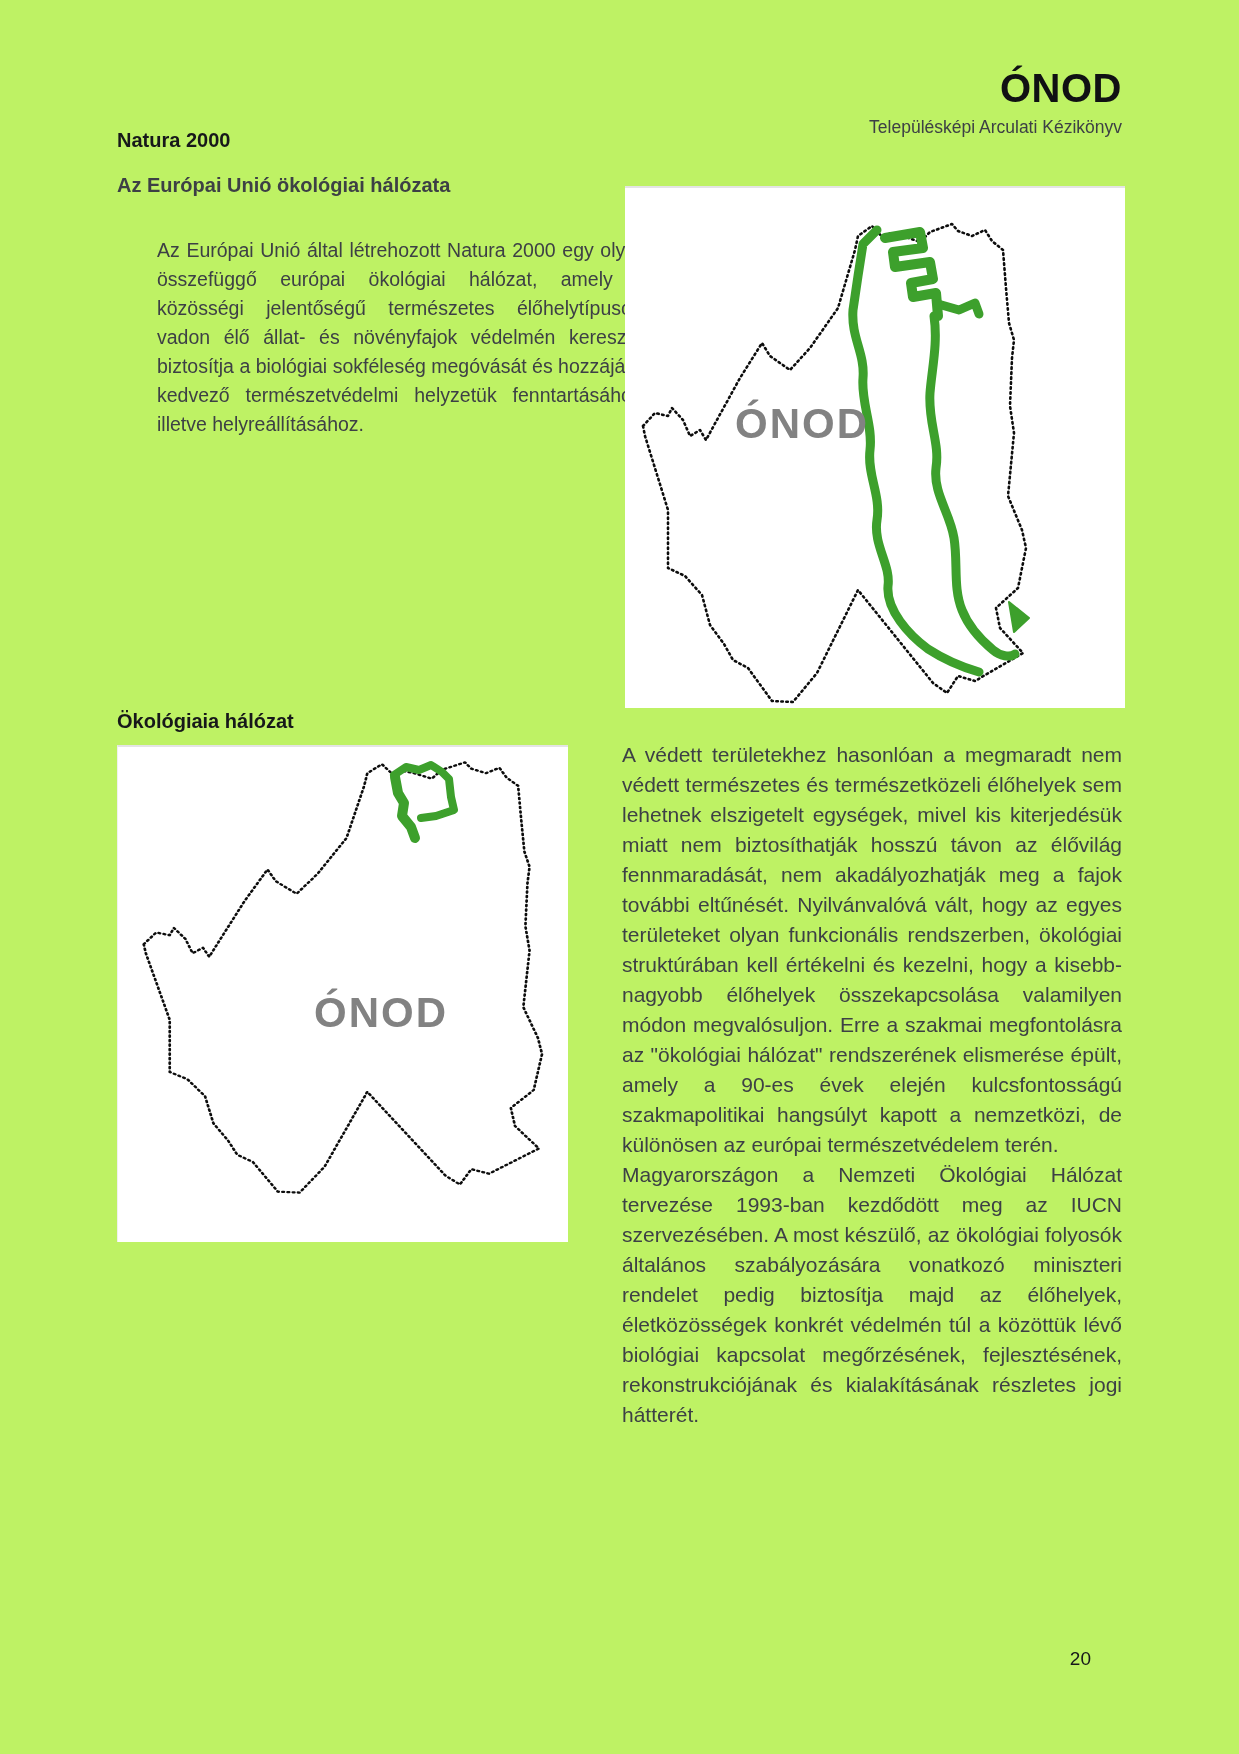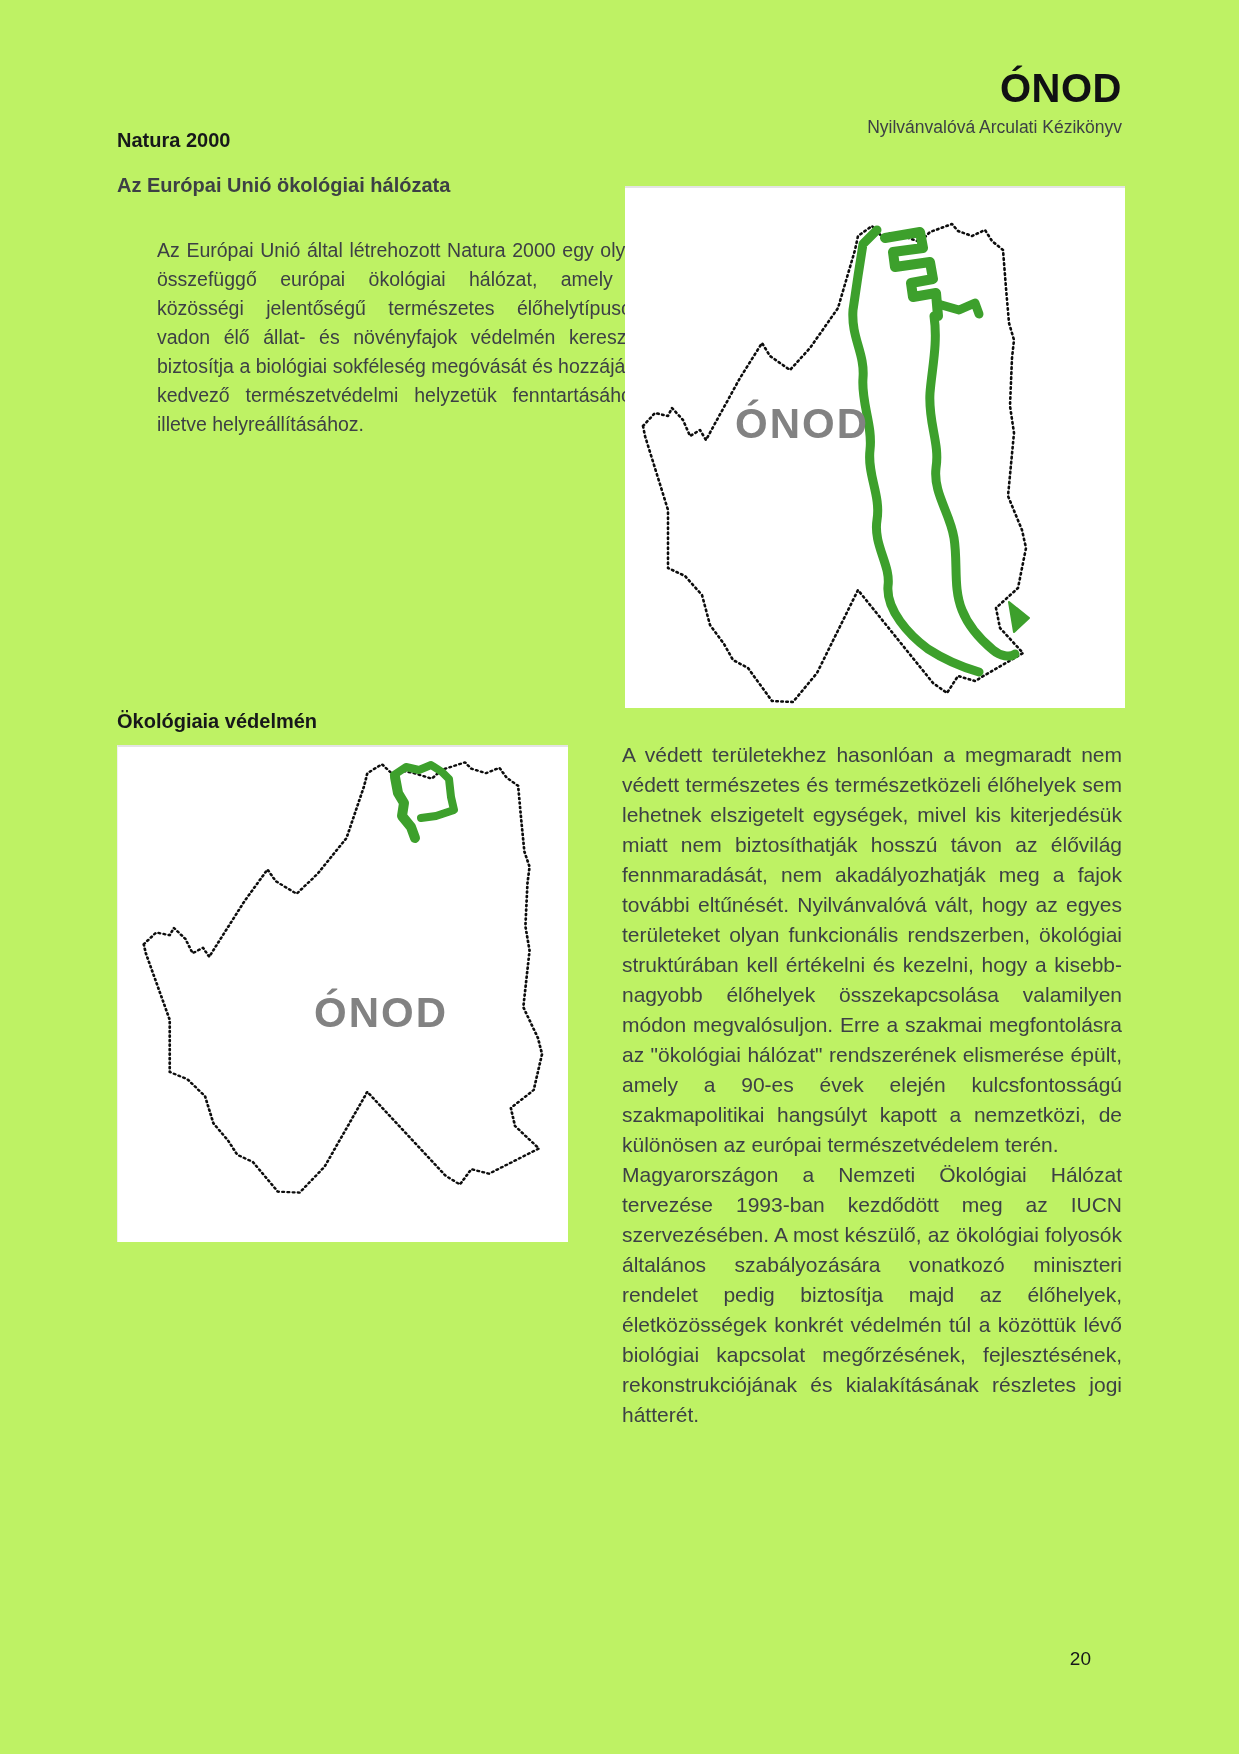--- a/index.html
+++ b/index.html
@@ -54,21 +54,21 @@
     font-size:19px; color:#17181a;
   }
 </style>
 </head>
 <body>
 
 <div class="page">
 
   <div class="header">
     <div class="header-title">ÓNOD</div>
-    <div class="header-subtitle">Nyilvánvalóvá Arculati Kézikönyv</div>
+    <div class="header-subtitle">Településképi Arculati Kézikönyv</div>
   </div>
 
   <div class="h-section" id="natura-heading">Natura 2000</div>
   <div id="natura-subheading">Az Európai Unió ökológiai hálózata</div>
 
   <div class="para" id="left-para">Az Európai Unió által létrehozott Natura 2000 egy olyan összefüggő európai ökológiai hálózat, amely a közösségi jelentőségű természetes élőhelytípusok, vadon élő állat- és növényfajok védelmén keresztül biztosítja a biológiai sokféleség megóvását és hozzájárul kedvező természetvédelmi helyzetük fenntartásához, illetve helyreállításához.</div>
 
   <div class="map-box" id="map1">
     <svg viewBox="0 0 500 520">
 
@@ -78,21 +78,21 @@
         <path stroke-width="9" d="M252,42 L238,56 L233,88 L228,122 C226,150 240,165 238,190 C236,215 248,237 245,262 C242,287 256,307 252,332 C248,357 266,377 263,398 C261,422 284,447 303,461 C320,472 340,480 354,484"></path>
         <path stroke-width="9" d="M309,128 C313,155 307,180 305,205 C303,235 315,255 311,280 C308,305 325,325 329,350 C333,375 328,400 337,422 C344,440 356,452 368,462 C375,468 385,470 390,466"></path>
         <path stroke-width="10" d="M260,50 L295,44 L298,60 L268,64 L270,79 L305,74 L308,91 L286,95 L288,109 L311,105 L313,128"></path>
         <path stroke-width="9" d="M313,116 L334,122 L350,115 L354,126"></path>
         <path stroke-width="2" fill="#3da02c" d="M384,414 L404,430 L389,444 Z"></path>
       </g>
       <text class="map-label" x="110" y="250" fill="#828282">ÓNOD</text>
     </svg>
   </div>
 
-  <div class="h-section" id="oko-heading">Ökológiaia védelmén</div>
+  <div class="h-section" id="oko-heading">Ökológiaia hálózat</div>
 
   <div class="map-box" id="map2">
     <svg viewBox="0 0 450 495">
       <use href="#m1boundary" transform="translate(7,-17) scale(1.04,0.9)"></use>
       <g fill="none" stroke="#3da02c" stroke-linecap="round" stroke-linejoin="round">
         <path stroke-width="8" d="M276,28 L288,20 L301,23 L313,18 L324,25 L331,32 L333,50 L336,63 L318,69 L303,71"></path>
         <path stroke-width="10" d="M277,30 L280,46 L286,56 L284,69 L293,80 L297,91"></path>
       </g>
       <text class="map-label" x="196" y="280" fill="#828282">ÓNOD</text>
     </svg>

